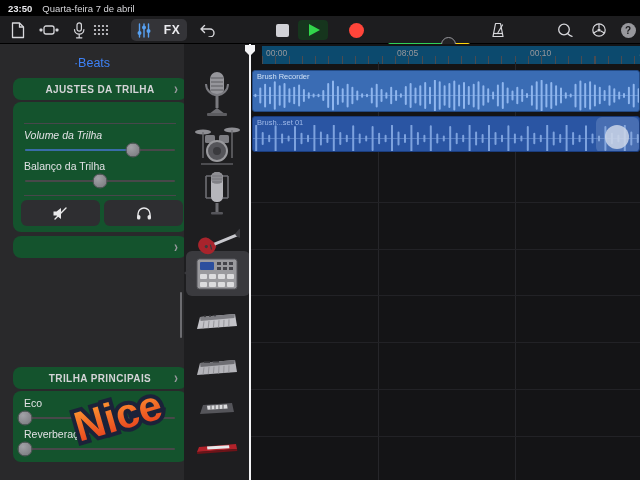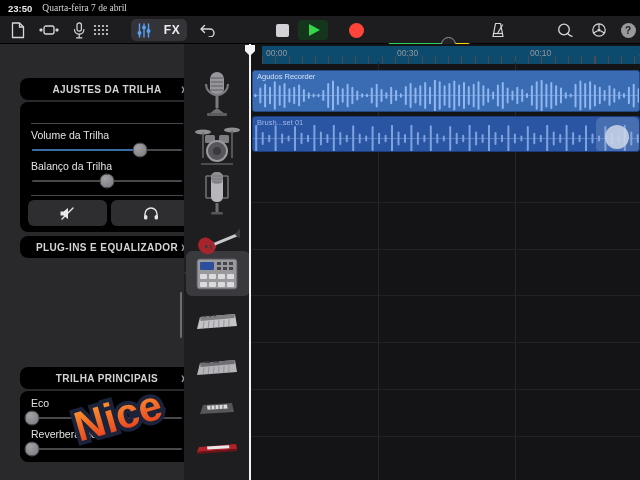--- a/index.html
+++ b/index.html
@@ -5,21 +5,21 @@
   * { margin:0; padding:0; box-sizing:border-box; }
   html,body { width:640px; height:480px; overflow:hidden; background:#000;
     font-family:"Liberation Sans","DejaVu Sans",sans-serif; }
   .abs { position:absolute; }
   #app { position:relative; width:640px; height:480px; background:#101012; }
 
   
   #statusbar { position:absolute; left:0; top:0; width:640px; height:16px; background:#000;
     color:#e9e9ec; font-size:9.5px; display:flex; align-items:center; }
   #statusbar .time { margin-left:8px; font-weight:bold; }
-  #statusbar .date { margin-left:10px; color:#d6d6da;font-family:Liberation Serif, serif; }
+  #statusbar .date { margin-left:10px; color:#d6d6da; }
   #statusbar .right { position:absolute; right:6px; top:0; height:16px; display:flex; align-items:center; gap:5px; }
   .batt { position:relative; width:19px; height:9px; border:1px solid #8e8e93; border-radius:2px; }
   .batt .lvl { position:absolute; left:1px; top:1px; bottom:1px; width:58%; background:#fff; border-radius:1px; }
   .batt:after { content:''; position:absolute; right:-3px; top:2px; width:2px; height:3px; background:#8e8e93; border-radius:0 1px 1px 0; }
 
   
   #toolbar { position:absolute; left:0; top:16px; width:640px; height:28px; background:#1d1d1f; border-bottom:1px solid #000; }
   .tbtn { position:absolute; top:0; height:28px; display:flex; align-items:center; justify-content:center; }
   .seg { position:absolute; left:131px; top:3px; width:56px; height:22px; background:#343438; border-radius:5px; }
   .fx-label { color:#ececf0; font-size:12px; font-weight:bold; letter-spacing:.5px; }
@@ -29,21 +29,21 @@
   .play-tri { width:0; height:0; border-left:11px solid #32d74b; border-top:6.5px solid transparent; border-bottom:6.5px solid transparent; margin-left:2px; }
   .rec-dot { width:15px; height:15px; background:#ff453a; border-radius:50%; }
   .vol-green { position:absolute; left:388px; top:27px; width:61px; height:4px; background:linear-gradient(#30d158 0 1.5px,#123 1.5px 2.5px,#30d158 2.5px); border-radius:2px; }
   .vol-yellow { position:absolute; left:449px; top:27px; width:21px; height:4px; background:linear-gradient(#ffd60a 0 1.5px,#332 1.5px 2.5px,#ffd60a 2.5px); border-radius:2px; }
   .vol-knob { position:absolute; left:441px; top:21px; width:15px; height:15px; border-radius:50%; background:#222224; border:1.5px solid #98989d; }
   .help-circle { width:15px; height:15px; border-radius:50%; background:#98989d; color:#1d1d1f; font-size:10px; font-weight:bold;
     display:flex; align-items:center; justify-content:center; }
 
   
   #sidebar { position:absolute; left:0; top:44px; width:184px; height:436px; background:#29292b; }
-  .card { position:absolute; left:20px; width:174px; background:#000000; border-radius:8px; }
+  .card { position:absolute; left:13px; width:174px; background:#14532d; border-radius:8px; }
   .card-header { display:flex; align-items:center; justify-content:center; height:100%; position:relative; }
   .hdr-txt { color:#d4d4d7; font-size:10px; font-weight:bold; letter-spacing:.4px; }
   .chev { position:absolute; right:9px; color:#98989d; font-size:12px; font-weight:bold; transform:scaleY(1.3); }
   .lbl { position:absolute; left:11px; color:#e2e2e5; font-size:10.5px; }
   .hairline { position:absolute; left:11px; right:11px; height:1px; background:#47474b; }
   .slider { position:absolute; left:0; width:174px; height:16px; }
   .slider .track { position:absolute; left:12px; right:12px; top:7px; height:2px; background:#48484a; border-radius:1px; }
   .slider .fill { position:absolute; left:12px; top:7px; height:2px; background:#3a6ca8; border-radius:1px;
     width:calc((100% - 24px) * var(--p,0) / 100); }
   .slider .knob { position:absolute; top:8px; width:15px; height:15px; border-radius:50%;
@@ -185,31 +185,34 @@
           <circle cx="8" cy="8" r="1.6" fill="#d8d8dc"></circle>
           <path d="M8 6.4V1.8M6.6 8.8 2.6 11M9.4 8.8l4 2.2" stroke="#d8d8dc" stroke-width="1.2"></path>
         </svg>
     </div>
     <div class="tbtn" style="left:620px;width:16px;">
       <span class="help-circle">?</span>
     </div>
   </div>
 
   <div id="sidebar">
+    <div class="abs" style="left:0;top:12px;width:184px;text-align:center;font-size:12.5px;color:#3e82f7;">
+      <span>·</span><span>Beats</span>
+    </div>
 
     <div class="card" style="top:34px;height:22px;">
       <div class="card-header">
         <span class="hdr-txt">AJUSTES DA TRILHA</span>
         <span class="chev">›</span>
       </div>
     </div>
 
     <div class="card" style="top:58px;height:130px;">
       <div class="hairline" style="top:21px;"></div>
-      <span class="lbl" style="top:27px;">Volume da Trilha</span>
+      <span class="lbl" style="top:27px;font-style:italic;">Volume da Trilha</span>
       <div class="slider" style="top: 40px; --p: 72;">
         <div class="track"></div>
           <div class="fill"></div>
           <div class="knob"></div>
       </div>
       <span class="lbl" style="top:58px;text-align:center;">Balanço da Trilha</span>
       <div class="slider" style="top: 71px; --p: 50;">
         <div class="track"></div>
           <div class="knob"></div>
       </div>
@@ -228,21 +231,20 @@
               <path d="M2 10V8a6 6 0 0 1 12 0v2" stroke="#e8e8ea" stroke-width="1.4" fill="none" stroke-linecap="round"></path>
               <rect x="1" y="9" width="3.4" height="4.6" rx="1.6" fill="#e8e8ea"></rect>
               <rect x="11.6" y="9" width="3.4" height="4.6" rx="1.6" fill="#e8e8ea"></rect>
             </svg>
         </span>
       </div>
     </div>
 
     <div class="card" style="top:192px;height:22px;">
       <div class="card-header">
-        <span class="hdr-txt">PLUG-INS E EQUALIZADOR</span>
         <span class="chev">›</span>
       </div>
     </div>
 
 
     <div class="card" style="top:323px;height:22px;">
       <div class="card-header">
         <span class="hdr-txt">TRILHA PRINCIPAIS</span>
         <span class="chev">›</span>
       </div>
@@ -388,36 +390,36 @@
           <polygon points="12,5.6 34,4.2 34.4,7.2 12.4,8.6" fill="#e8e8ea"></polygon>
           <polygon points="2,11 42,8 42.3,10 2.3,13" fill="#6e1318"></polygon>
         </svg>
     </div>
   </div>
 
   <div id="timeline">
     <div id="ruler">
       <div class="tickstrip"></div>
       <span class="rlabel" style="left:4px;">00:00</span>
-      <span class="rlabel" style="left:135px;">00:30</span>
+      <span class="rlabel" style="left:135px;">08:05</span>
       <span class="rlabel" style="left:268px;">00:10</span>
       <span class="add-track">+</span>
     </div>
 
     <div class="gridline-v" style="left:128px;"></div>
     <div class="gridline-v" style="left:265px;"></div>
     <div class="gridline-h" style="top:158px;"></div>
     <div class="gridline-h" style="top:205px;"></div>
     <div class="gridline-h" style="top:251px;"></div>
     <div class="gridline-h" style="top:298px;"></div>
     <div class="gridline-h" style="top:345px;"></div>
     <div class="gridline-h" style="top:392px;"></div>
 
     <div class="region" style="top:26px;height:42px;background:#3a6cb4;border:1px solid #234a85;">
-      <span class="rname" style="color:#cfe0f5;">Agudos Recorder</span>
+      <span class="rname" style="color:#cfe0f5;">Brush Recorder</span>
       <div class="wf" style="top:9px;height:31px;">
           <svg width="388" height="31">
             <path d="M0 15.5H388" stroke="#8fb6ee" stroke-width="1" opacity="0.5"></path>
             <path d="M2.4 14.7V16.3M7.3 8.5V22.5M12.1 4.7V26.4M17.0 7.8V23.3M21.8 2.3V28.7M26.7 6.2V24.8M31.5 3.9V27.1M36.4 9.3V21.7M41.2 7.8V23.3M46.1 5.4V25.6M50.9 10.1V20.9M55.8 13.2V17.8M60.6 14.6V16.4M65.5 14.7V16.3M70.3 10.9V20.1M75.2 3.9V27.1M80.0 1.5V29.5M84.9 7.0V24.0M89.7 9.3V21.7M94.6 4.7V26.4M99.4 7.8V23.3M104.3 11.6V19.4M109.1 14.3V16.7M114.0 14.7V16.3M118.8 8.5V22.5M123.7 4.7V26.4M128.5 10.1V20.9M133.4 13.2V17.8M138.2 7.8V23.3M143.1 10.9V20.1M147.9 14.3V16.7M152.8 7.0V24.0M157.6 3.9V27.1M162.5 8.5V22.5M167.3 6.2V24.8M172.2 3.1V27.9M177.0 7.8V23.3M181.9 0.8V30.2M186.7 2.3V28.7M191.6 6.2V24.8M196.4 3.9V27.1M201.3 1.5V29.5M206.1 5.4V25.6M211.0 3.1V27.9M215.8 7.0V24.0M220.7 4.7V26.4M225.5 2.3V28.7M230.4 6.2V24.8M235.2 9.3V21.7M240.1 12.4V18.6M244.9 5.4V25.6M249.8 3.1V27.9M254.6 8.5V22.5M259.5 11.6V19.4M264.3 7.8V23.3M269.2 10.1V20.9M274.0 13.9V17.1M278.9 6.2V24.8M283.7 2.3V28.7M288.6 0.8V30.2M293.4 4.7V26.4M298.3 3.1V27.9M303.1 6.2V24.8M308.0 8.5V22.5M312.8 13.2V17.8M317.7 14.6V16.4M322.5 4.7V26.4M327.4 1.5V29.5M332.2 3.9V27.1M337.1 2.3V28.7M341.9 5.4V25.6M346.8 7.8V23.3M351.6 10.9V20.1M356.5 6.2V24.8M361.3 9.3V21.7M366.2 12.4V18.6M371.0 13.9V17.1M375.9 7.8V23.3M380.7 4.7V26.4M385.6 9.3V21.7" stroke="#8fb6ee" stroke-width="2" stroke-linecap="round" fill="none"></path>
           </svg>
         </div>
     </div>
 
     <div class="region" style="top:72px;height:36px;background:#2a55a3;border:1px solid #1b3d7e;">
       <span class="rname" style="color:#9fb9e8;">Brush...set 01</span>

